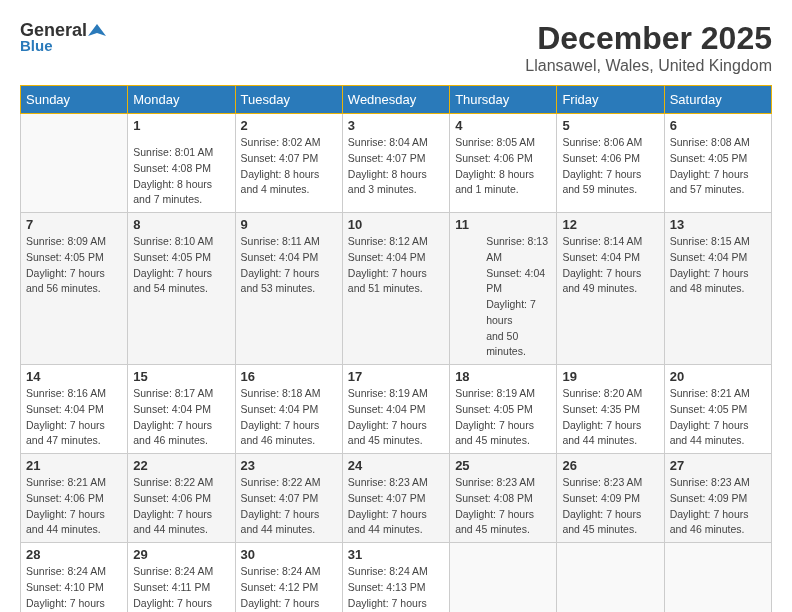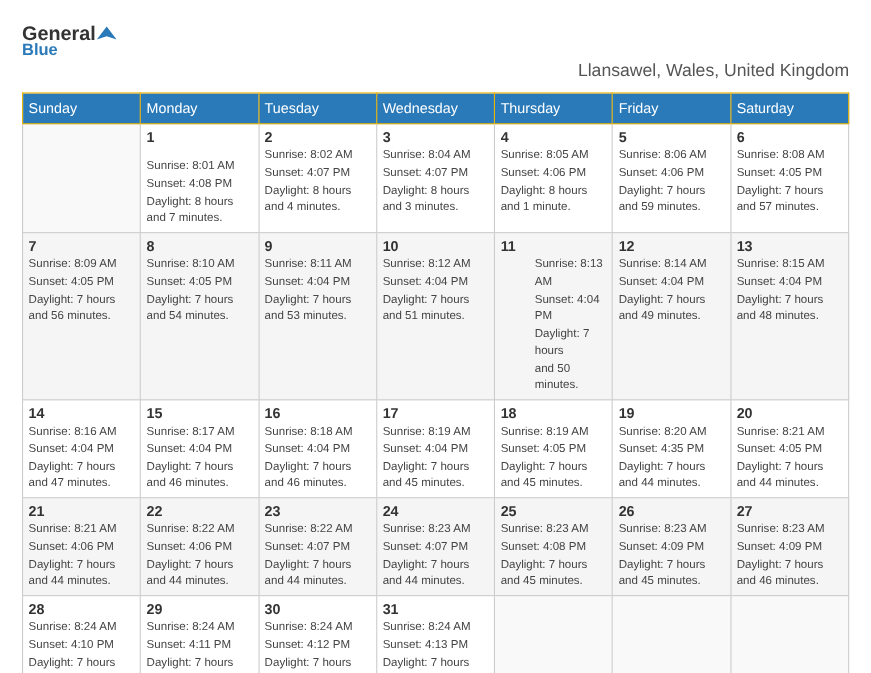--- a/index.html
+++ b/index.html
@@ -25,21 +25,20 @@
       text-align: right;
     }
     .month-title {
       font-size: 32px;
       font-weight: bold;
       color: #333;
     }
     .location-title {
       font-size: 16px;
       color: #555;
-      margin-top: 36px;
     }
     .calendar {
       width: 100%;
       border-collapse: collapse;
       font-size: 11px;
     }
     .calendar th {
       background-color: #2a7aba;
       color: #fff;
       text-align: left;
@@ -85,20 +84,21 @@
   <div class="logo">
     <div style="display:flex; align-items:center;">
       <span style="font-size:18px; font-weight:bold; color:#333;">General</span>
       <svg width="18" height="18" viewBox="0 0 18 18" style="margin-left:1px;">
         <polygon points="9,2 18,14 9,11 0,14" fill="#2a7aba"></polygon>
       </svg>
     </div>
     <span style="font-size:15px; font-weight:bold; color:#2a7aba; margin-top:-4px;">Blue</span>
   </div>
   <div class="title-area">
+    <div class="month-title">December 2025</div>
     <div class="location-title">Llansawel, Wales, United Kingdom</div>
   </div>
 </div>
 
 <table class="calendar">
   <thead>
     <tr>
     <th>Sunday</th>
         <th>Monday</th>
         <th>Tuesday</th>

